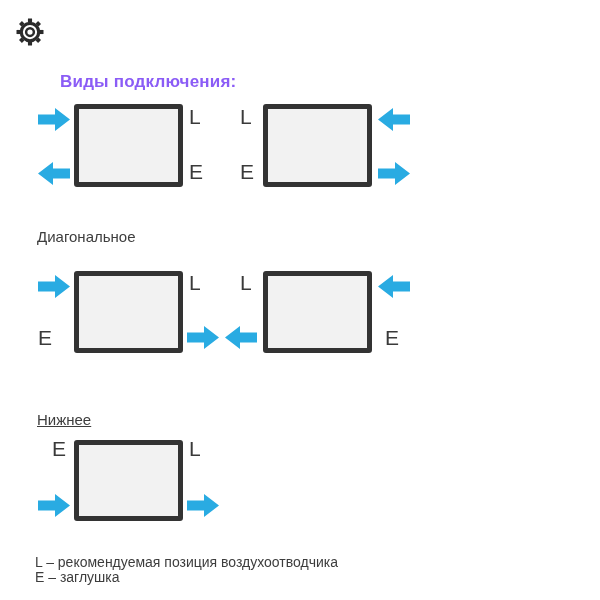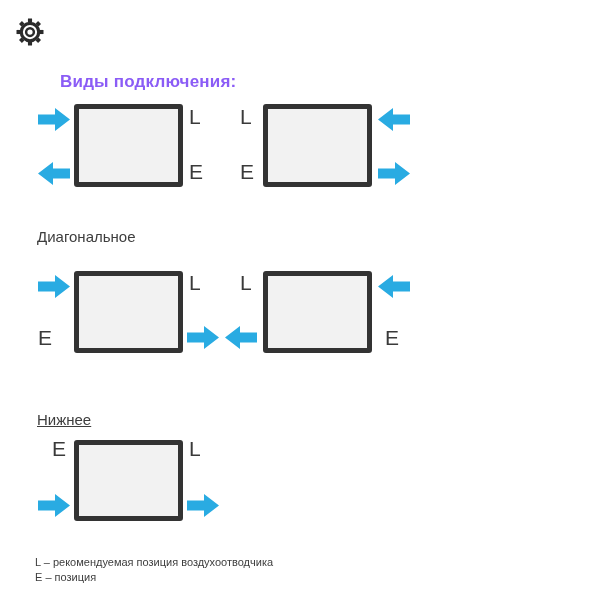--- a/index.html
+++ b/index.html
@@ -29,21 +29,21 @@
   
   .arrow{position:absolute;width:32px;height:23px;display:block;}
   .arrow svg{display:block;width:32px;height:23px;}
   .arrow.left svg{transform:scaleX(-1);}
   .a1{left:38px;top:108px;}  .a2{left:38px;top:162px;}
   .a3{left:378px;top:108px;} .a4{left:378px;top:162px;}
   .a5{left:38px;top:275px;}  .a6{left:187px;top:326px;}
   .a7{left:225px;top:326px;} .a8{left:378px;top:275px;}
   .a9{left:38px;top:494px;}  .a10{left:187px;top:494px;}
   
-  .legend{position:absolute;left:35px;top:555px;font-size:11px;line-height:14.5px;color:#3d3d3d;}
+  .legend{position:absolute;left:35px;top:555px;font-size:14px;line-height:14.5px;color:#3d3d3d;}
 </style>
 </head>
 <body>
 
 <div class="canvas">
 
   <span class="gear">
     <svg viewBox="0 0 24 24" width="30" height="30">
       <g fill="none" stroke="#2b2b2b">
         <circle cx="12" cy="12" r="3.1" stroke-width="2"></circle>
@@ -133,16 +133,16 @@
       </svg>
   </span>
   <span class="arrow a10">
     <svg viewBox="0 0 32 23">
         <polygon fill="#29abe2" points="0,6.5 17,6.5 17,0 32,11.5 17,23 17,16.5 0,16.5"></polygon>
       </svg>
   </span>
 
   <div class="legend">
     <div>L – рекомендуемая позиция воздухоотводчика</div>
-    <div>E – позиция</div>
+    <div>E – заглушка</div>
   </div>
 
 </div>
 
 </body></html>

